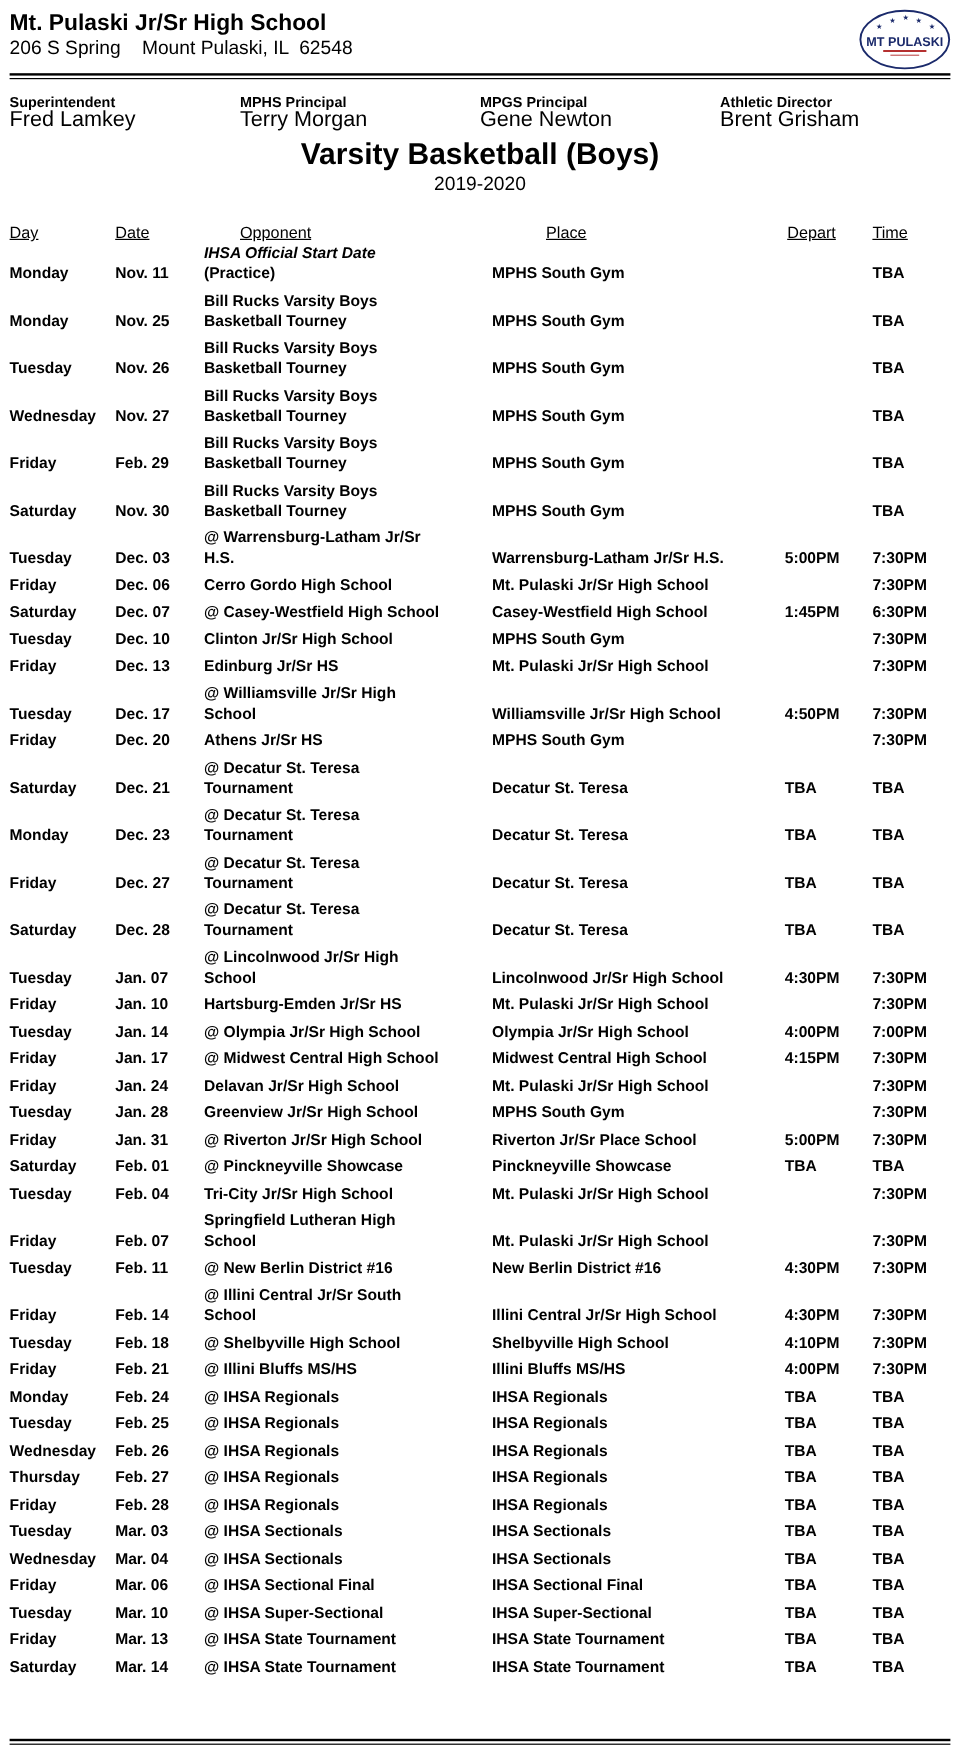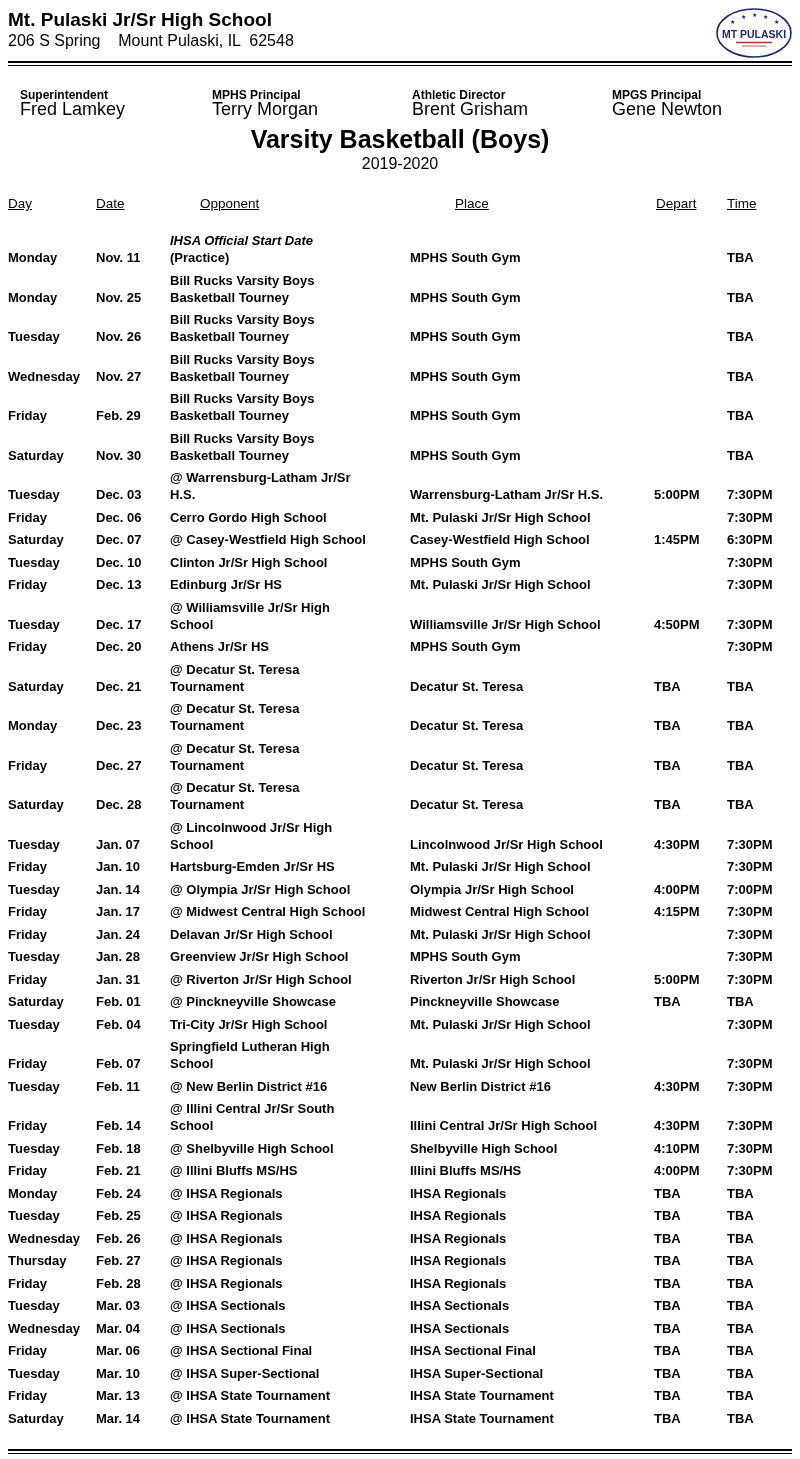--- a/index.html
+++ b/index.html
@@ -13,30 +13,30 @@
   .school-line { font-size:16px; line-height:15px; margin-top:2px; white-space:pre-wrap; }
   .logo { position:absolute; top:6px; right:6px; width:80px; height:54px; }
   svg text { font-family:"Liberation Sans", sans-serif; }
 
   .rule-double { margin:13px 8px 0 8px; height:5px;
     border-top:2.5px solid #000; border-bottom:1px solid #000; }
   .rule-bottom { position:absolute; left:8px; right:8px; bottom:5px; height:5px;
     border-top:2.5px solid #000; border-bottom:1px solid #000; }
 
   .staff { display:grid; grid-template-columns:192px 200px 200px 1fr;
-    padding-left:20px; margin-top:22px; }
+    padding-left:8px; margin-top:12px; }
   .staff-title { font-size:12px; font-weight:bold; line-height:14px; }
   .staff-name  { font-size:18px; line-height:14px; }
 
   .doc-title  { text-align:center; font-size:25px; font-weight:bold; margin-top:10px; line-height:26px; }
   .doc-season { text-align:center; font-size:16px; margin-top:3px; line-height:18px; }
 
   .sched { margin-top:22px; }
   .thead, .trow { display:flex; align-items:flex-start; padding-left:8px; }
-  .thead { font-size:13.5px; font-weight:normal; line-height:17px; margin-bottom:20px; }
+  .thead { font-size:13.5px; font-weight:normal; line-height:17px; margin-bottom:0; }
   .trow  { font-size:13px; font-weight:bold;   line-height:17px; margin-bottom:5.5px;align-items:flex-end; }
   .c { flex:0 0 auto; }
   .day    { width:88px; }
   .date   { width:74px; }
   .opp    { width:240px; white-space:pre-line; }
   .place  { width:244px; white-space:pre-line; }
   .depart { width:73px; }
   .time   { width:60px; }
   .hdr-opp    { padding-left:30px; }
   .hdr-place  { padding-left:45px; }
@@ -72,26 +72,26 @@
 <div class="staff">
   <div>
     <div class="staff-title">Superintendent</div>
     <div class="staff-name">Fred Lamkey</div>
   </div>
   <div>
     <div class="staff-title">MPHS Principal</div>
     <div class="staff-name">Terry Morgan</div>
   </div>
   <div>
+    <div class="staff-title">MPGS Principal</div>
+    <div class="staff-name">Gene Newton</div>
+  </div>
+  <div>
     <div class="staff-title">Athletic Director</div>
     <div class="staff-name">Brent Grisham</div>
-  </div>
-  <div>
-    <div class="staff-title">MPGS Principal</div>
-    <div class="staff-name">Gene Newton</div>
   </div>
 </div>
 
 <div class="doc-title">Varsity Basketball (Boys)</div>
 <div class="doc-season">2019-2020</div>
 
 <div class="sched">
   <div class="thead">
     <div class="c day"><span class="u">Day</span></div>
     <div class="c date"><span class="u">Date</span></div>
@@ -318,21 +318,21 @@
     <div class="c opp"><span>Greenview Jr/Sr High School</span></div>
     <div class="c place">MPHS South Gym</div>
     <div class="c depart"></div>
     <div class="c time">7:30PM</div>
   </div>
 
   <div class="trow">
     <div class="c day">Friday</div>
     <div class="c date">Jan. 31</div>
     <div class="c opp"><span>@ Riverton Jr/Sr High School</span></div>
-    <div class="c place">Riverton Jr/Sr High School</div>
+    <div class="c place">Riverton Jr/Sr Place School</div>
     <div class="c depart">5:00PM</div>
     <div class="c time">7:30PM</div>
   </div>
 
   <div class="trow">
     <div class="c day">Saturday</div>
     <div class="c date">Feb. 01</div>
     <div class="c opp"><span>@ Pinckneyville Showcase</span></div>
     <div class="c place">Pinckneyville Showcase</div>
     <div class="c depart">TBA</div>

